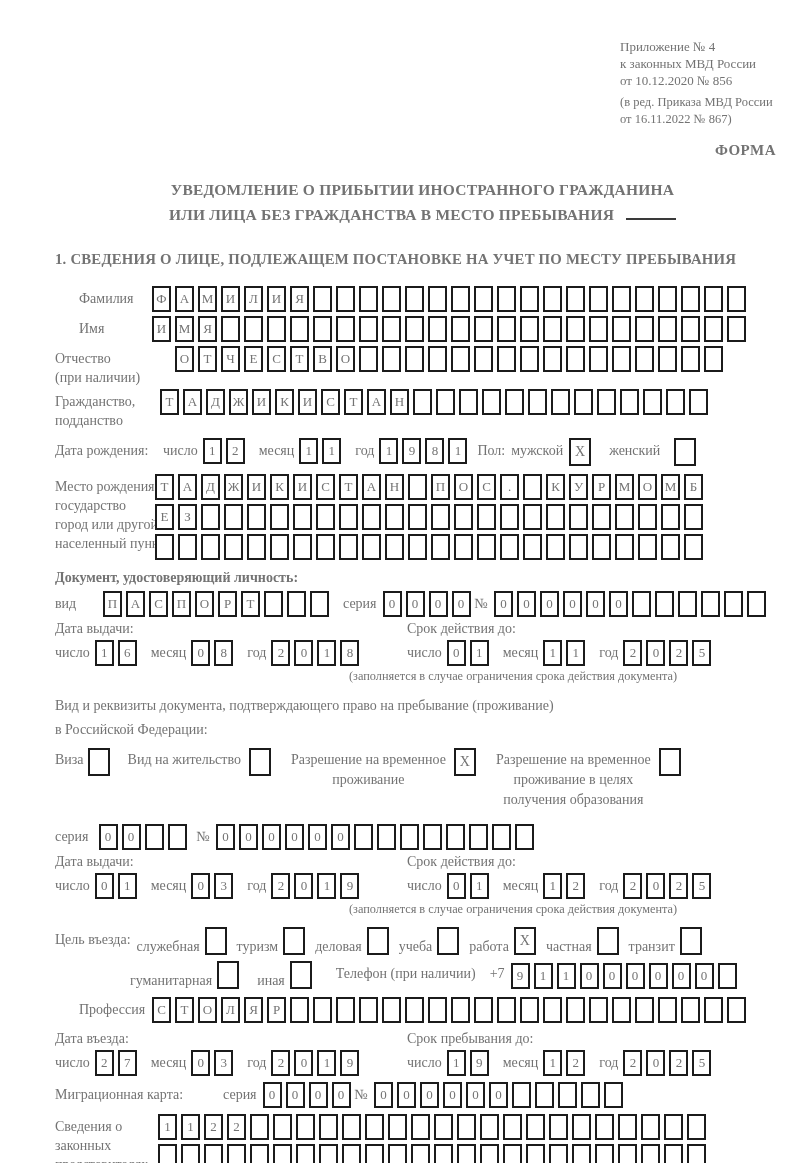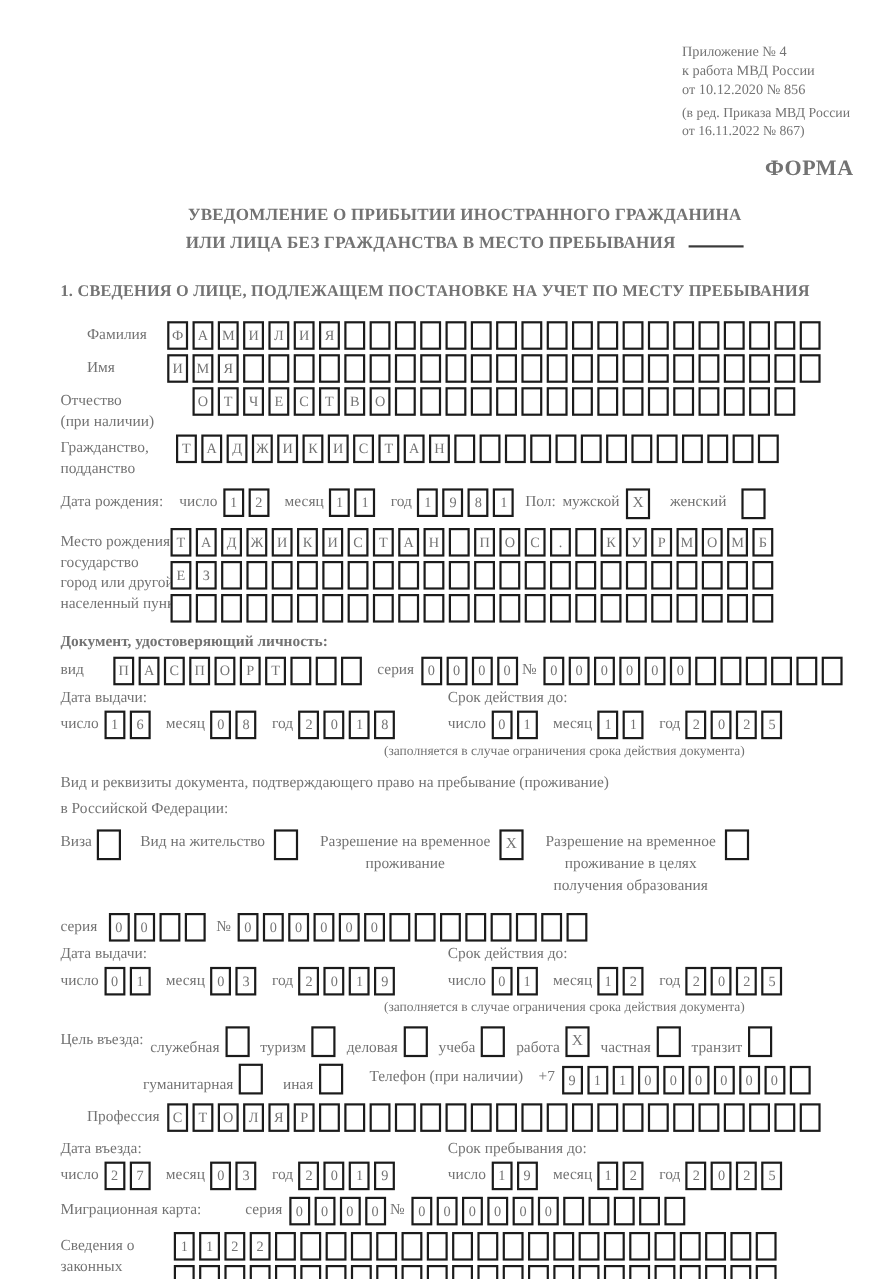--- a/index.html
+++ b/index.html
@@ -11,21 +11,21 @@
     background:#ffffff;
     color:#737373;
     font-family:"Liberation Serif","DejaVu Serif",serif;
     font-size:14px;
     overflow:hidden;
   }
   
   .annex { margin-left:565px; font-size:13px; line-height:17px; }
   .annex .amend { margin-top:5px; font-size:12.5px; }
   .forma { margin-top:14px; text-align:right; padding-right:14px;
-           font-weight:bold; font-size:20px; letter-spacing:.5px; }
+           font-weight:bold; font-size:15px; letter-spacing:.5px; }
   .title { margin-top:18px; text-align:center; font-weight:bold;
            font-size:15.5px; line-height:25px; letter-spacing:.2px; }
   .blank { display:inline-block; width:50px; height:13px;
            border-bottom:2px solid #3a3a3a; margin-left:12px; }
   .sec1 { margin-top:24px; font-weight:bold; font-size:14.8px; letter-spacing:.2px; }
   
   .row { display:flex; align-items:flex-start; }
   .cells { display:flex; flex-wrap:nowrap; }
   .cell { flex:none; box-sizing:border-box; width:19px; height:26px;
           border:2px solid #1b1b1b; margin-right:4px; background:#fff;
@@ -63,21 +63,21 @@
   .mt2{margin-top:2px;} .mt4{margin-top:4px;} .mt6{margin-top:6px;}
   .mt8{margin-top:8px;} .mt10{margin-top:10px;} .mt14{margin-top:14px;} .mt18{margin-top:18px;}
 </style>
 </head>
 <body>
 
 <div class="page">
 
   <div class="annex">
     <div>Приложение № 4</div>
-    <div>к работа МВД России</div>
+    <div>к законных МВД России</div>
     <div>от 10.12.2020 № 856</div>
     <div class="amend">
       <div>(в ред. Приказа МВД России</div>
       <div>от 16.11.2022 № 867)</div>
     </div>
   </div>
 
   <div class="forma">ФОРМА</div>
 
   <div class="title">

